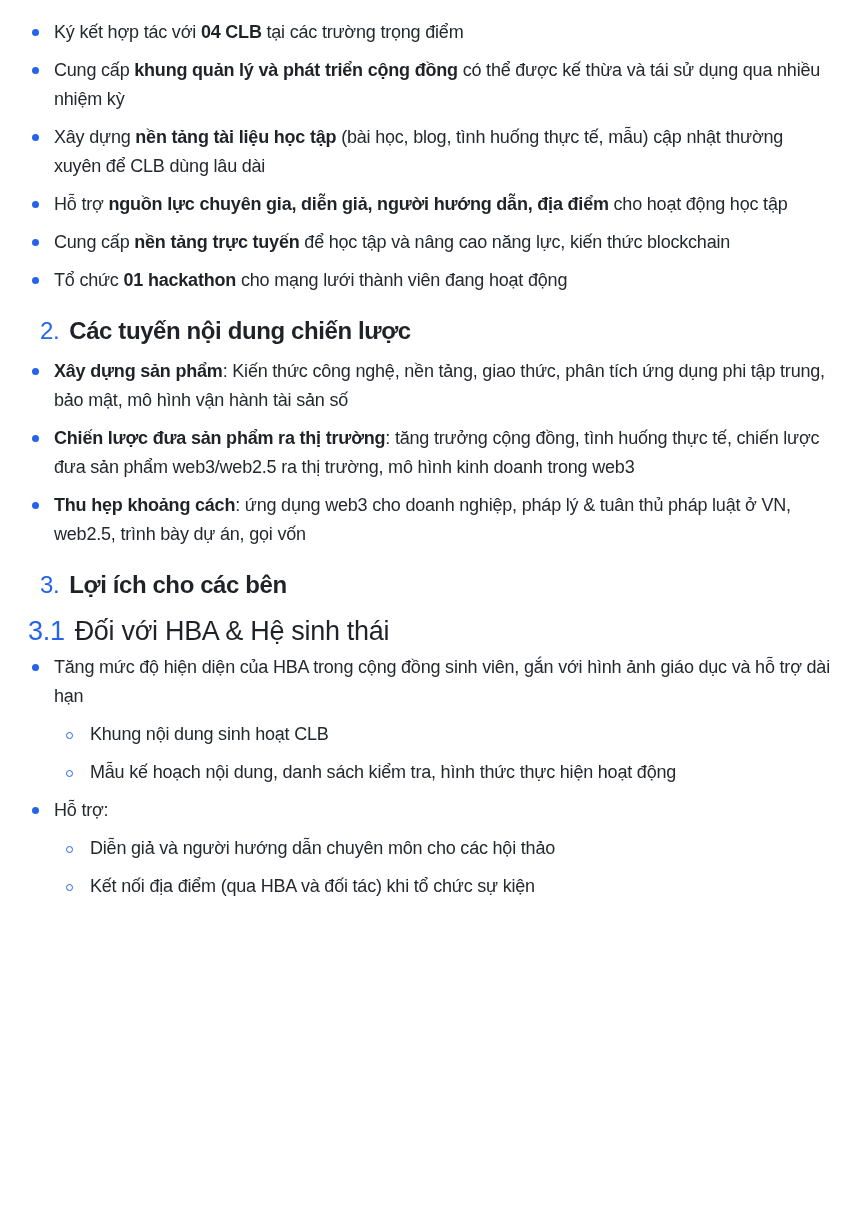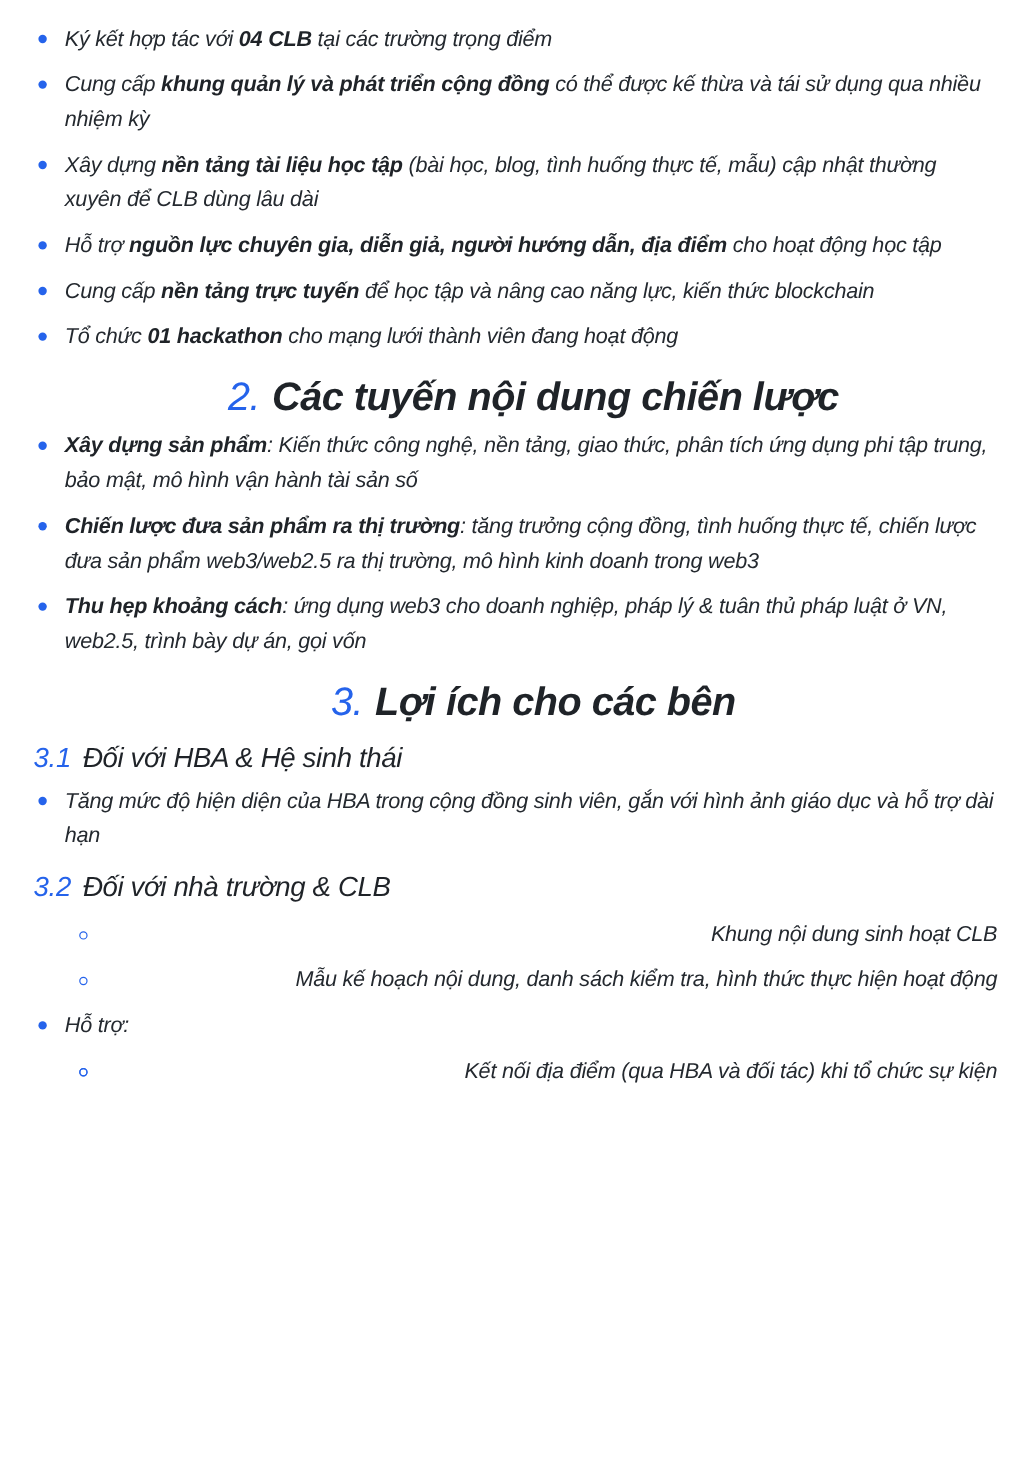--- a/index.html
+++ b/index.html
@@ -1,52 +1,51 @@
 <!DOCTYPE html>
 <html><head>
   <meta charset="utf-8">
   <style>
     html, body { margin: 0; padding: 0; background: #ffffff; }
     body {
       width: 861px; height: 1218px; overflow: hidden;
       font-family: "Liberation Sans", "DejaVu Sans", sans-serif;
       color: #24292f;
     }
-    .doc { position: relative; padding: 18px 0 0 0; font-style: italic; }
+    .doc { position: relative; padding: 18px 0 0 0; }
     ul { list-style: none; margin: 0; padding: 0; }
     .item {
       position: relative;
       padding-left: 54px;
       padding-right: 30px;
       font-size: 18px;
       line-height: 29px;
       margin-bottom: 9px;
       letter-spacing: -0.2px;
     }
     .item .dot {
       position: absolute; left: 32px; top: 11px;
       width: 7px; height: 7px; border-radius: 50%;
       background: #2563eb;
     }
-    .sub { margin-top: 9px; text-align: right; }
+    .sub { margin-top: 9px; }
     .sub .item { padding-left: 90px; }
     .sub .item .dot {
       left: 66px; top: 12px; width: 5px; height: 5px;
       background: transparent; border: 1.3px solid #2563eb;
     }
     b { font-weight: 700; color: #1f2328; }
     h2 {
-      margin: 18px 0 8px 0; padding-left: 28px;
-      font-size: 33px; line-height: 36px; font-weight: 700; color: #1f2328;
+      margin: 18px 0 8px 0; padding-left: 40px;
+      font-size: 24px; line-height: 36px; font-weight: 700; color: #1f2328;
       letter-spacing: -0.4px;
-      text-align: center;
     }
     h3 {
       margin: 12px 0 6px 0; padding-left: 28px;
-      font-size: 23px; line-height: 32px; font-weight: 500; color: #1f2328;
+      font-size: 27px; line-height: 32px; font-weight: 500; color: #1f2328;
       letter-spacing: -0.3px;
     }
     .num { color: #2563eb; font-weight: 400; margin-right: 10px; }
     h3 .num { margin-right: 10px; }
   </style>
 </head>
 <body>
 
 <div class="doc">
 
@@ -66,32 +65,31 @@
     <li class="item"><span class="dot"></span><b>Thu hẹp khoảng cách</b><span>: ứng dụng web3 cho doanh nghiệp, pháp lý &amp; tuân thủ pháp luật ở VN, web2.5, trình bày dự án, gọi vốn</span></li>
   </ul>
 
   <h2><span class="num">3.</span><span>Lợi ích cho các bên</span></h2>
 
   <h3><span class="num">3.1</span><span>Đối với HBA &amp; Hệ sinh thái</span></h3>
   <ul>
     <li class="item"><span class="dot"></span><span>Tăng mức độ hiện diện của HBA trong cộng đồng sinh viên, gắn với hình ảnh giáo dục và hỗ trợ dài hạn</span></li>
   </ul>
 
-  <h3><span class="num">3.2</span><span>Đối với nhà trường &amp; CLB</span></h3>
   <ul>
     <li style="list-style:none">
       <ul class="sub">
         <li class="item"><span class="dot"></span><span>Khung nội dung sinh hoạt CLB</span></li>
         <li class="item"><span class="dot"></span><span>Mẫu kế hoạch nội dung, danh sách kiểm tra, hình thức thực hiện hoạt động</span></li>
       </ul>
     </li>
     <li class="item">
       <span class="dot"></span><span>Hỗ trợ:</span>
     </li>
     <li style="list-style:none">
       <ul class="sub">
-        <li class="item"><span class="dot"></span></li>
+        <li class="item"><span class="dot"></span><span>Diễn giả và người hướng dẫn chuyên môn cho các hội thảo</span></li>
         <li class="item"><span class="dot"></span><span>Kết nối địa điểm (qua HBA và đối tác) khi tổ chức sự kiện</span></li>
       </ul>
     </li>
   </ul>
 
 </div>
 
 </body></html>

